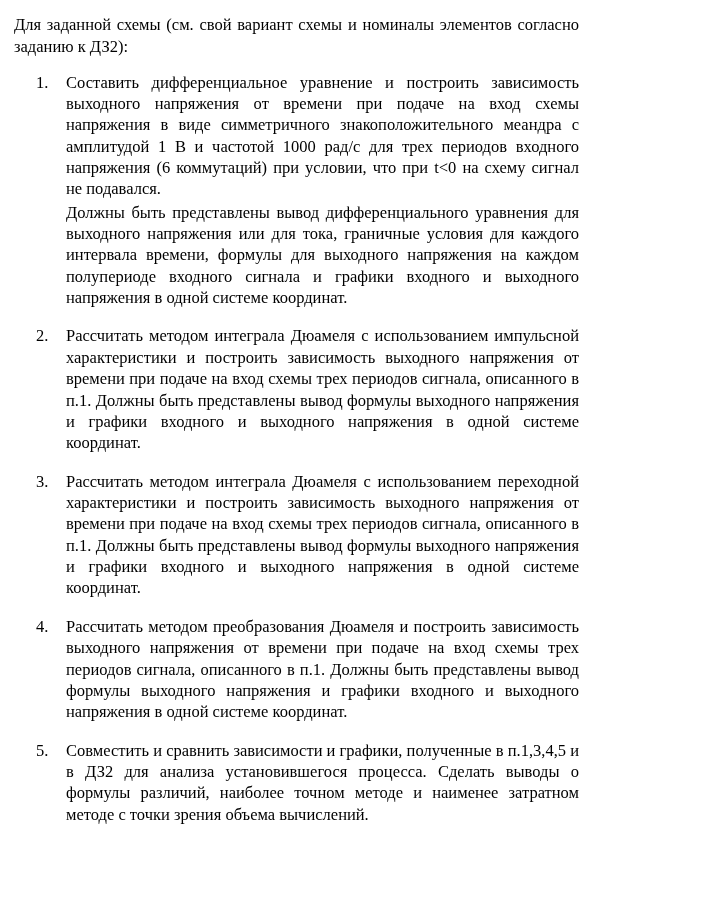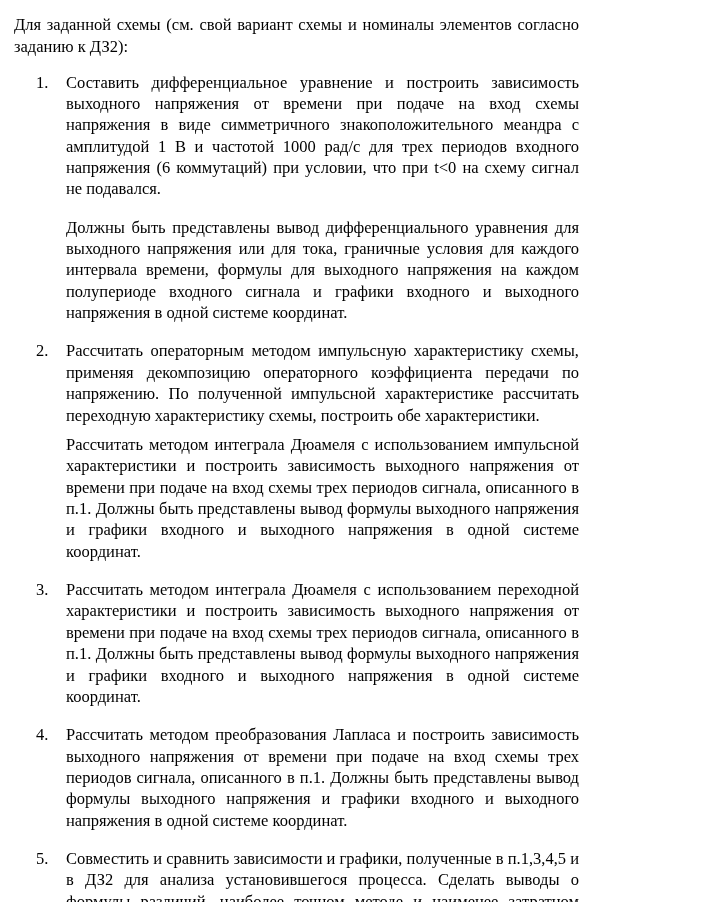--- a/index.html
+++ b/index.html
@@ -47,52 +47,51 @@
     text-align: left;
     font-size: 16.5px;
   }
   .para {
     margin: 0;
   }
   .para + .para {
     margin-top: 8px;
   }
   .para.gap {
-    margin-top: 17px;
+    margin-top: 2px;
   }
 </style>
 </head>
 <body>
 
 <div class="page">
 
   <p class="intro">Для заданной схемы (см. свой вариант схемы и номиналы элементов согласно заданию к ДЗ2):</p>
 
   <ol class="items">
 
     <li>
       <span class="marker">1.</span>
       <p class="para">Составить дифференциальное уравнение и построить зависимость выходного напряжения от времени при подаче на вход схемы напряжения в виде симметричного знакоположительного меандра с амплитудой 1 В и частотой 1000 рад/с для трех периодов входного напряжения (6 коммутаций) при условии, что при t&lt;0 на схему сигнал не подавался.</p>
       <p class="para gap">Должны быть представлены вывод дифференциального уравнения для выходного напряжения или для тока, граничные условия для каждого интервала времени, формулы для выходного напряжения на каждом полупериоде входного сигнала и графики входного и выходного напряжения в одной системе координат.</p>
     </li>
 
     <li>
       <span class="marker">2.</span>
-      <p class="para">Рассчитать операторным методом импульсную характеристику схемы, применяя декомпозицию операторного коэффициента передачи     по напряжению. По полученной импульсной характеристике рассчитать переходную характеристику схемы, построить обе характеристики.</p>
       <p class="para">Рассчитать методом интеграла Дюамеля с использованием импульсной характеристики и построить зависимость выходного напряжения от времени при подаче на вход схемы трех периодов сигнала, описанного в п.1. Должны быть представлены вывод формулы выходного напряжения и графики входного и выходного напряжения в одной системе координат.</p>
     </li>
 
     <li>
       <span class="marker">3.</span>
       <p class="para">Рассчитать методом интеграла Дюамеля с использованием переходной характеристики и построить зависимость выходного напряжения от времени при подаче на вход схемы трех периодов сигнала, описанного в п.1. Должны быть представлены вывод формулы выходного напряжения и графики входного и выходного напряжения в одной системе координат.</p>
     </li>
 
     <li>
       <span class="marker">4.</span>
-      <p class="para">Рассчитать методом преобразования    Лапласа    и построить зависимость выходного напряжения от времени при подаче на вход схемы трех периодов сигнала, описанного в п.1. Должны быть представлены вывод формулы выходного напряжения и графики входного и выходного напряжения в одной системе координат.</p>
+      <p class="para">Рассчитать методом преобразования    Дюамеля    и построить зависимость выходного напряжения от времени при подаче на вход схемы трех периодов сигнала, описанного в п.1. Должны быть представлены вывод формулы выходного напряжения и графики входного и выходного напряжения в одной системе координат.</p>
     </li>
 
     <li>
       <span class="marker">5.</span>
       <p class="para">Совместить и сравнить зависимости и графики, полученные в п.1,3,4,5 и в ДЗ2 для анализа установившегося процесса. Сделать выводы о формулы различий, наиболее точном методе и наименее затратном методе с точки зрения объема вычислений.</p>
     </li>
 
   </ol>
 </div>
 

